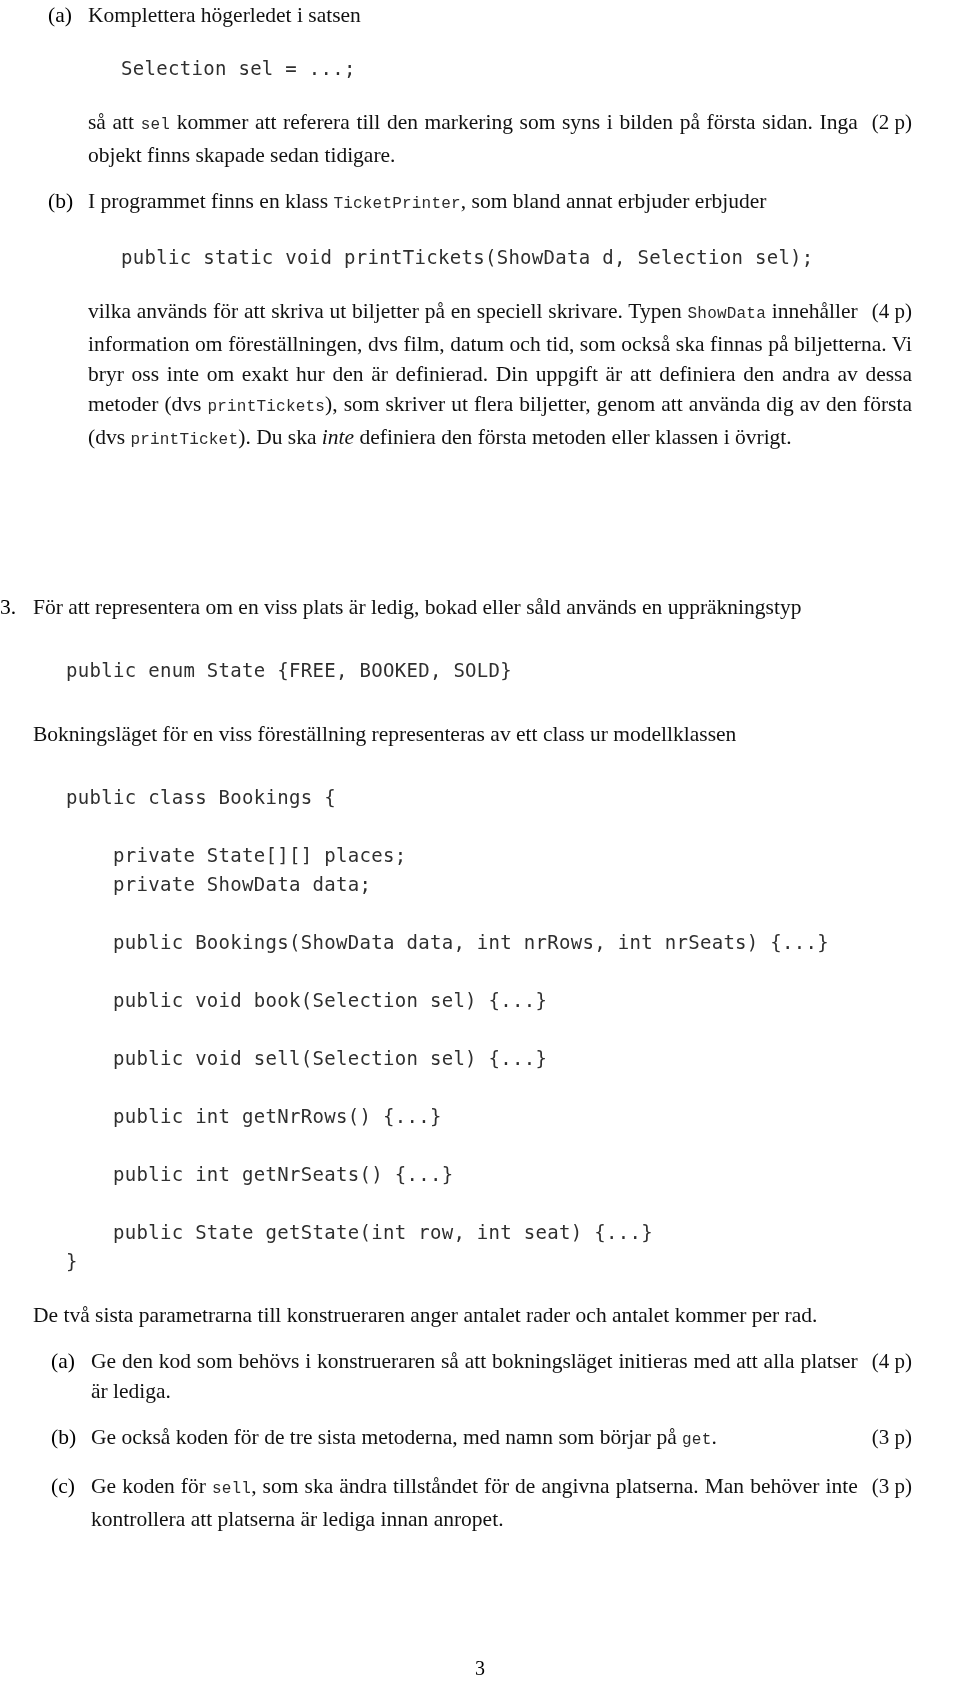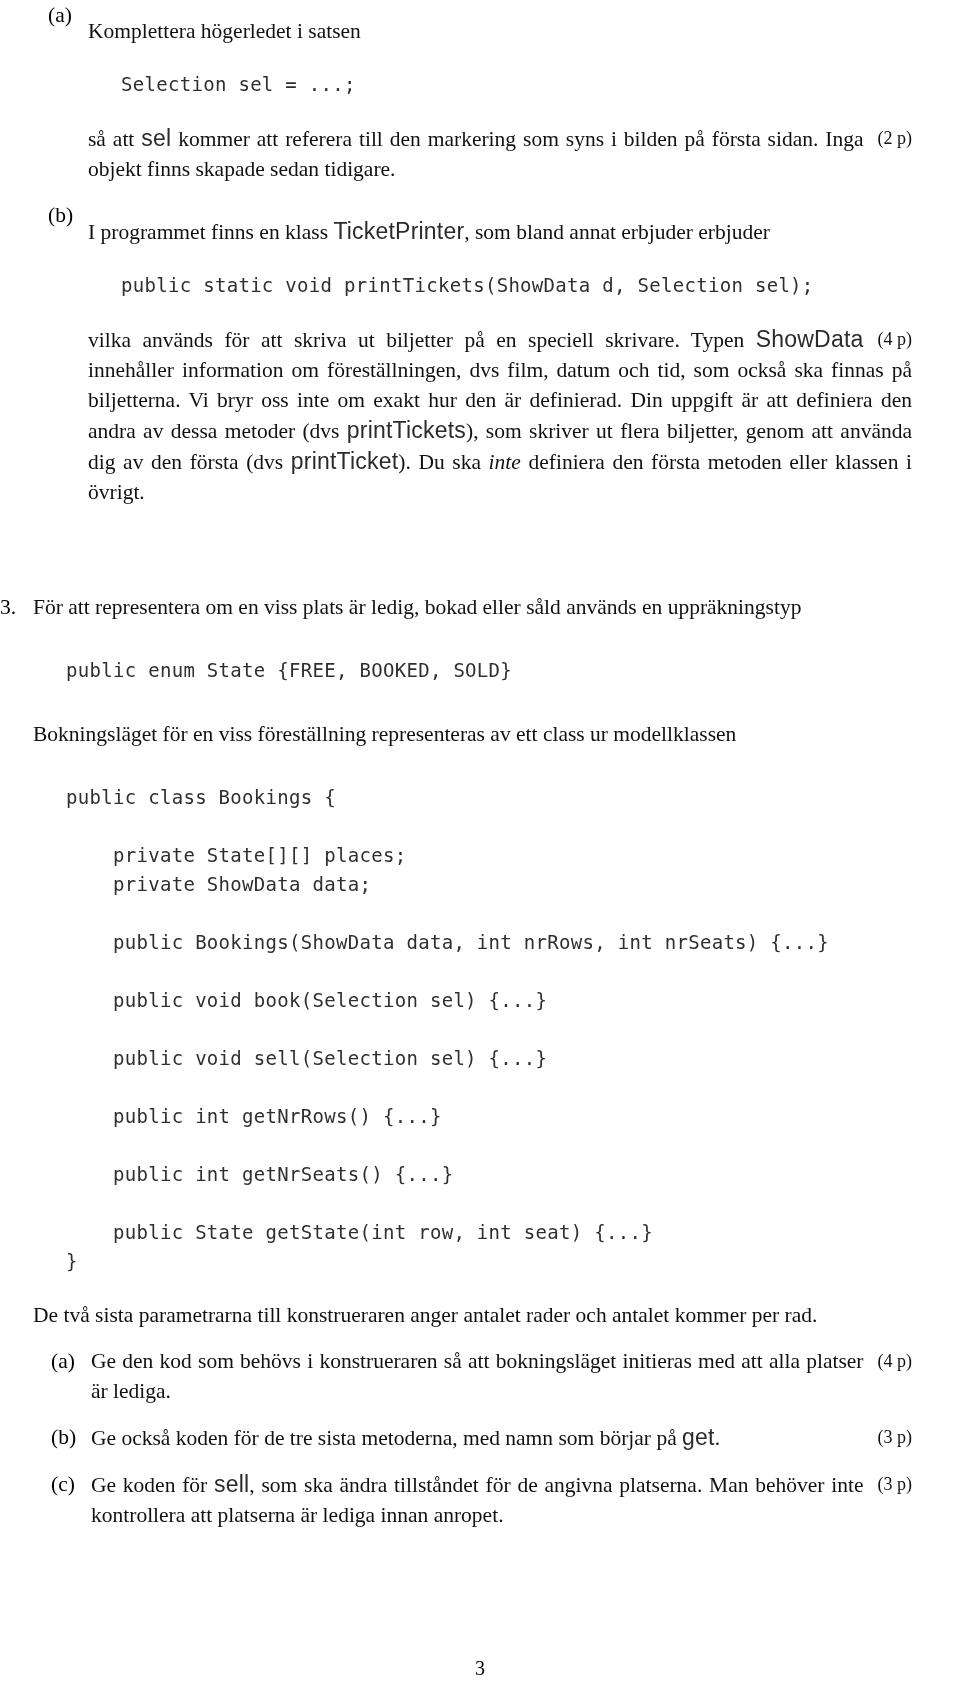--- a/index.html
+++ b/index.html
@@ -35,22 +35,22 @@
   }
   .code {
     font-family: "DejaVu Sans Mono", "Liberation Mono", monospace;
     font-size: 19px;
     line-height: 29px;
     white-space: pre;
     color: #2f2f2f;
     letter-spacing: 0.3px;
   }
   .tt {
-    font-family: Liberation Sans, sans-serif;
-    font-size: 23px;
+    font-family: Liberation Mono, monospace;
+    font-size: 16px;
     color: #2b2b2b;
     letter-spacing: 0.2px;
   }
   .it { font-style: italic; }
 
   
   .enum-item {
     display: flex;
     align-items: flex-start;
   }
@@ -62,21 +62,21 @@
     line-height: 30px;
     font-family: "Liberation Serif", "DejaVu Serif", serif;
   }
   .enum-body {
     flex: 1 1 auto;
     min-width: 0;
   }
 
   
   #ex2 { position: absolute; left: 48px; top: 0px; width: 864px; }
-  #ex2 .enum-body { width: 824px; margin-top: 16px; }
+  #ex2 .enum-body { width: 824px; }
 
   
   #ex3 { position: absolute; left: 0px; top: 592px; width: 912px; }
   #ex3-label {
     position: absolute; left: 0px; top: 0px;
     font-size: 21.5px; line-height: 30px;
   }
   #ex3-body { margin-left: 33px; width: 879px; }
 
   .gap-s { height: 16px; }
@@ -85,21 +85,21 @@
 
   .lead {
     font-size: 21.5px;
     line-height: 30px;
     text-align: left;
   }
 
   .points {
     float: right;
     margin-left: 14px;
-    font-size: 18px;
+    font-size: 21px;
     line-height: 30px;
   }
 
   .codeblock { margin-left: 33px; }
 
   #pagenum {
     position: absolute;
     left: 0;
     right: 0;
     top: 1657px;

